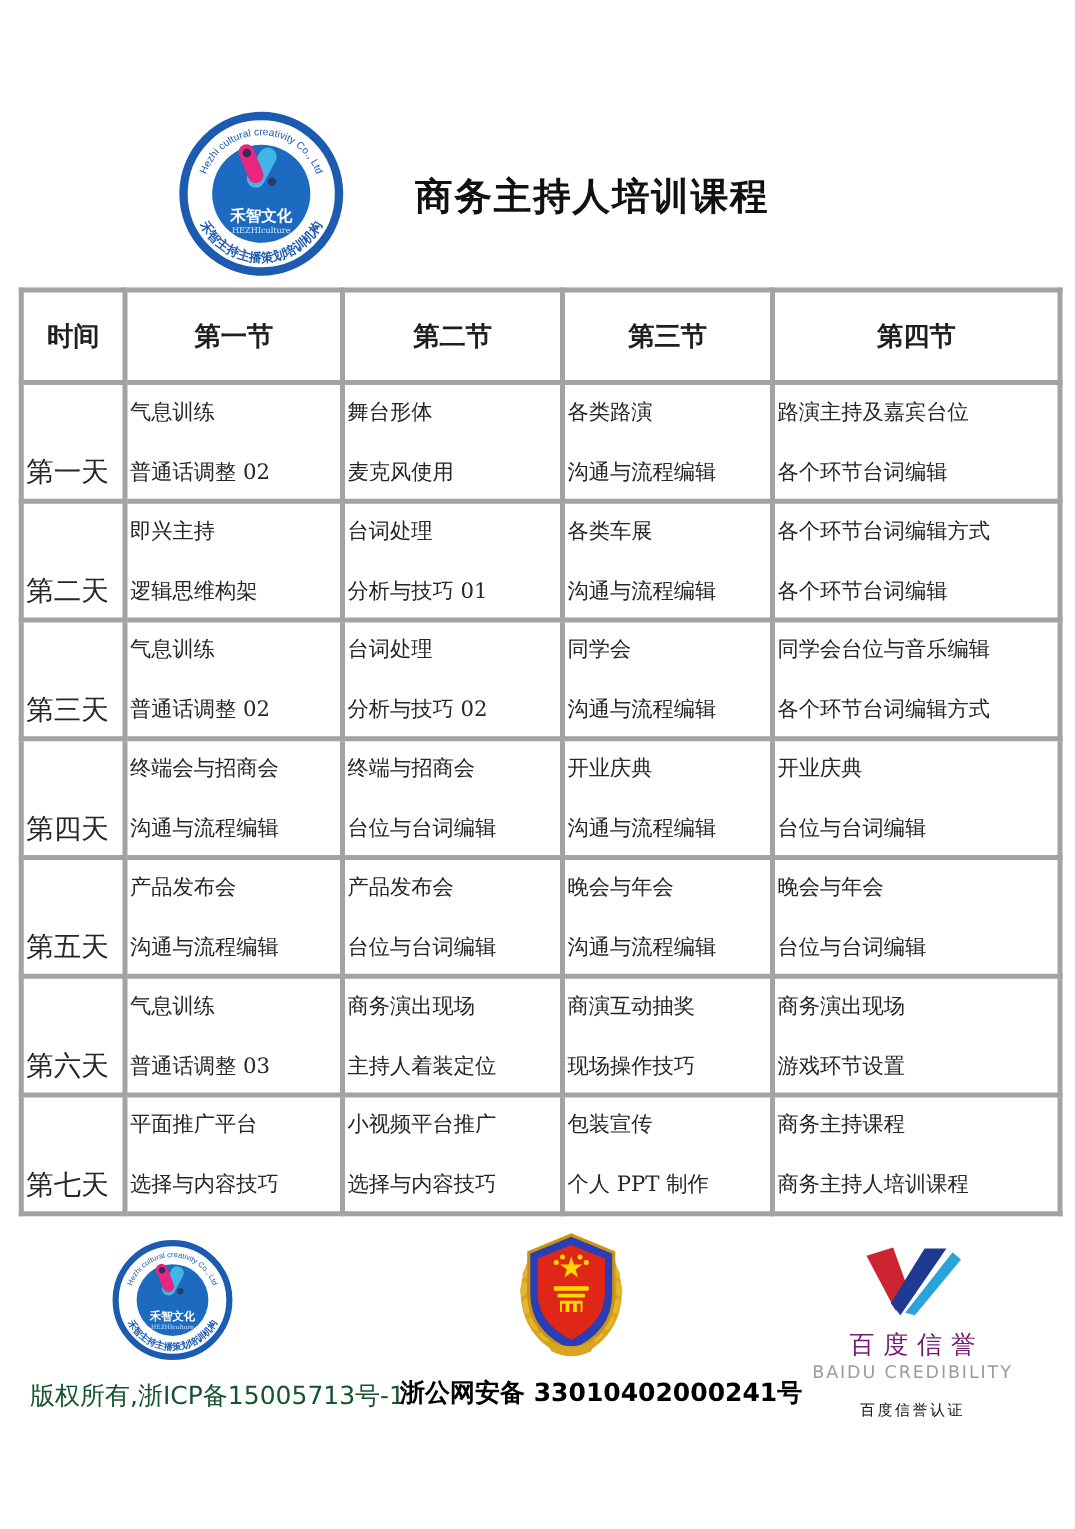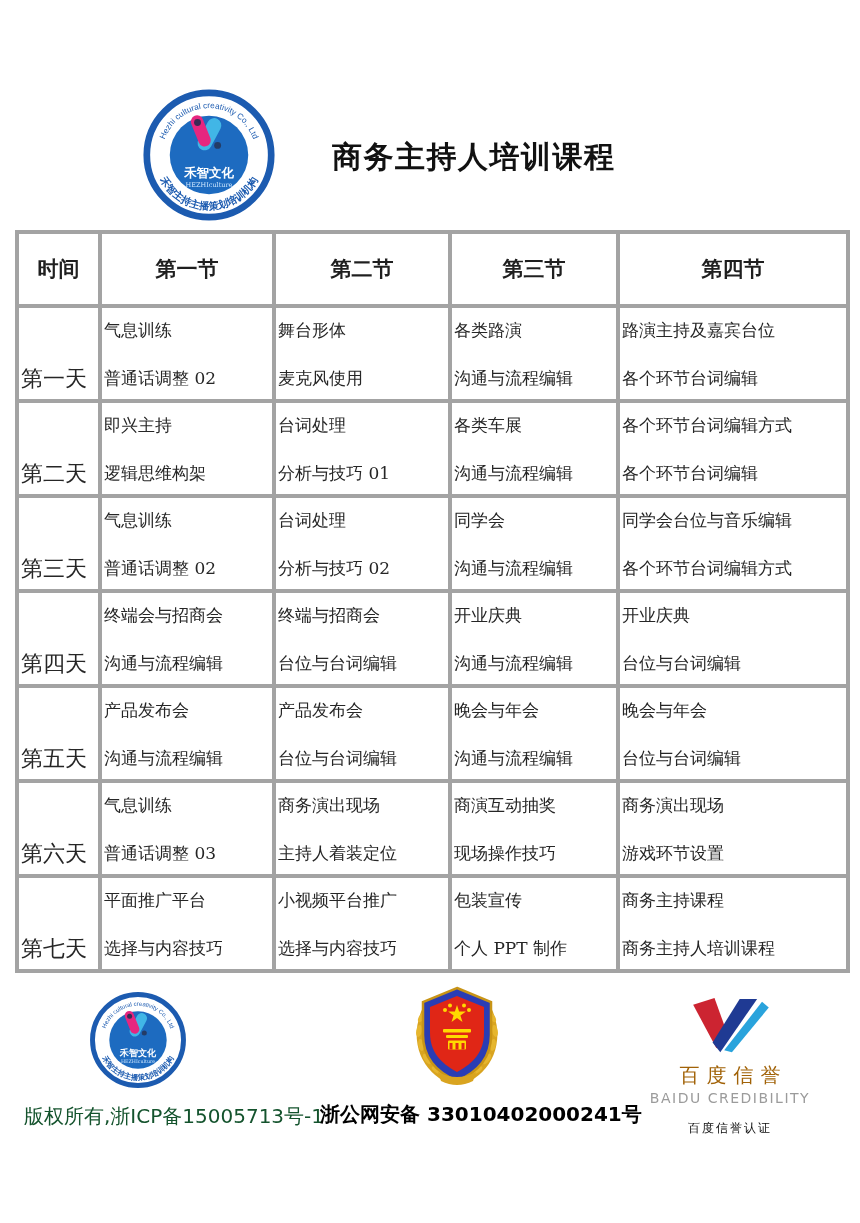--- a/index.html
+++ b/index.html
@@ -119,21 +119,21 @@
     left: 648px;
     top: 995px;
     width: 164px;
     text-align: center;
     font-family: "DejaVu Sans", "Liberation Sans", sans-serif;
   }
   .baidu-v { display: block; margin: 0 auto; }
   .baidu-cn {
     margin-top: 3px;
     font-size: 20px;
-    color: #a16207;
+    color: #701a75;
     letter-spacing: 7px;
     padding-left: 7px; 
     white-space: nowrap;
   }
   .baidu-en {
     margin-top: 1px;
     font-size: 14px;
     color: #9b9b9b;
     letter-spacing: 1.5px;
     white-space: nowrap;

